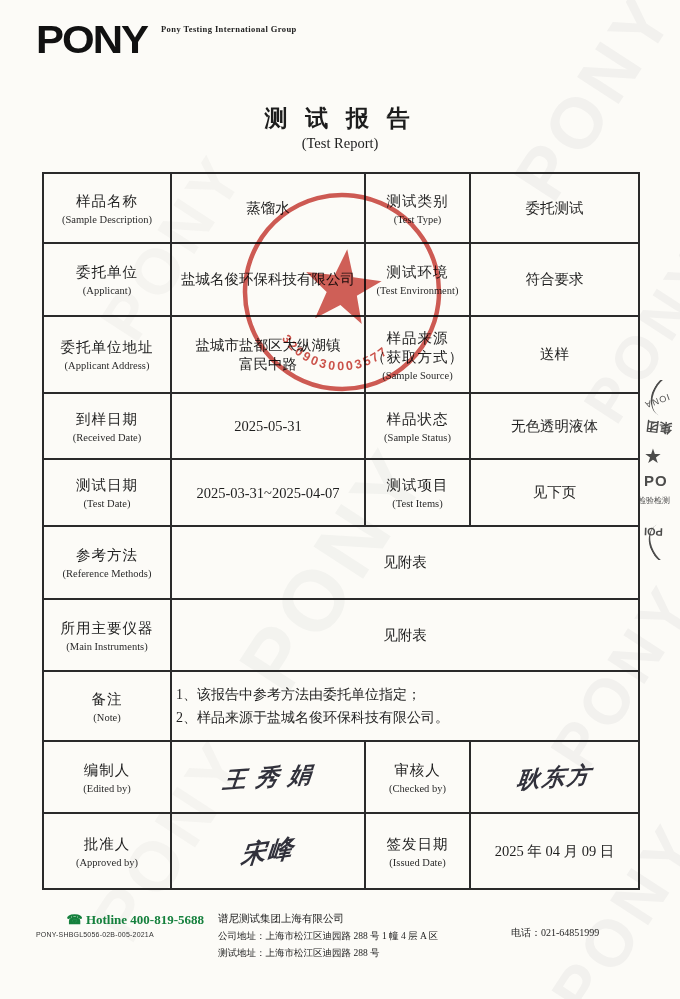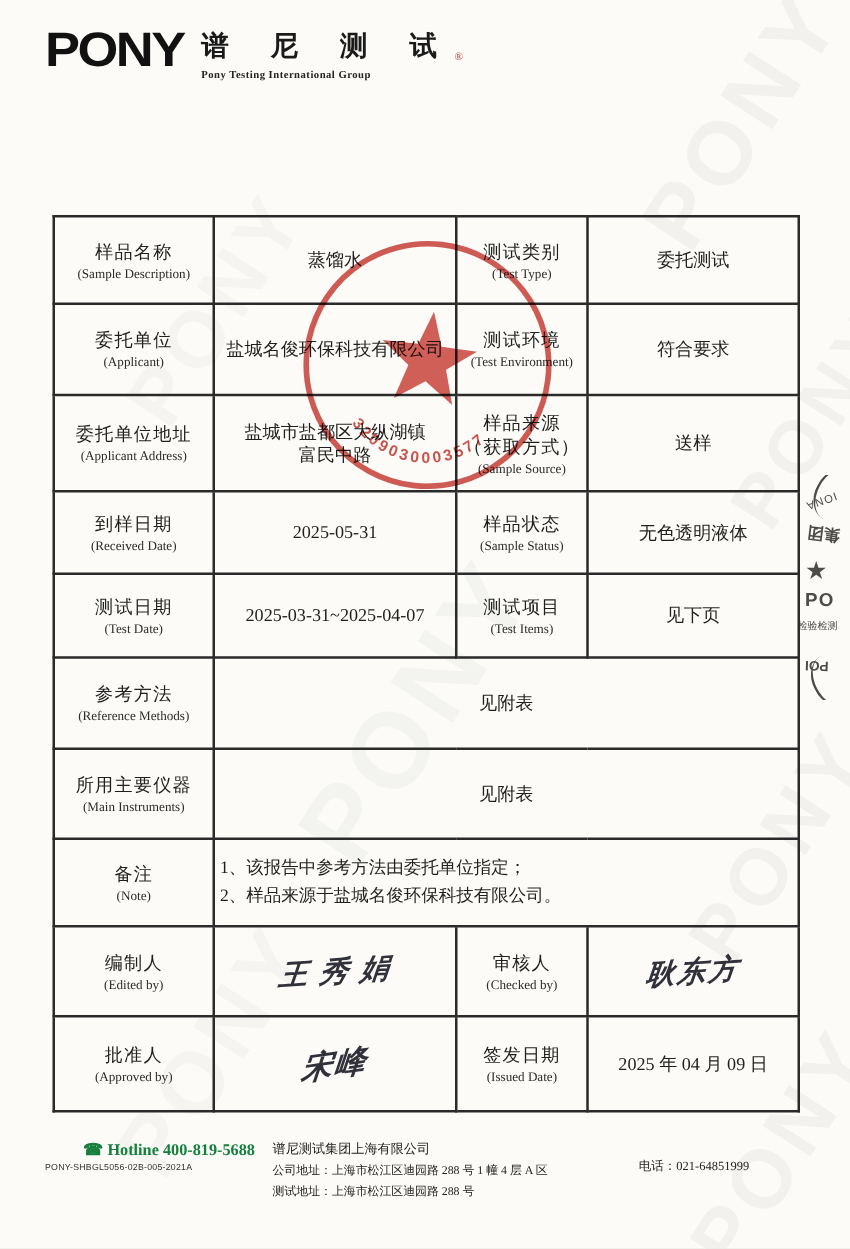--- a/index.html
+++ b/index.html
@@ -135,27 +135,28 @@
   <span class="wm wm2">PONY</span>
   <span class="wm wm3">PONY</span>
   <span class="wm wm4">PONY</span>
   <span class="wm wm5">PONY</span>
   <span class="wm wm6">PONY</span>
   <span class="wm wm7">PONY</span>
 
   <div class="header">
     <div class="logo-word">PONY</div>
     <div class="logo-right">
-      <div>
-        <span class="logo-cn">谱 尼 测 试</span><span class="logo-reg">®</span>
-      </div>
       <div class="logo-en">Pony Testing International Group</div>
     </div>
   </div>
 
+  <div class="title-block">
+    <div class="title-cn">测 试 报 告</div>
+    <div class="title-en">(Test Report)</div>
+  </div>
 
 
   <table class="report">
     <colgroup>
         <col style="width:128px">
         <col style="width:194px">
         <col style="width:105px">
         <col style="width:169px">
       </colgroup>
     <tbody>

